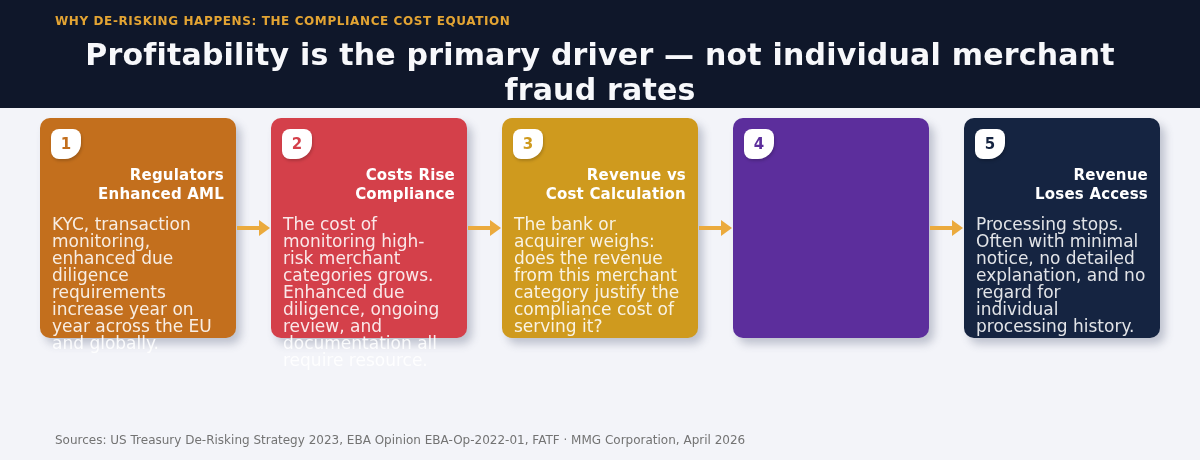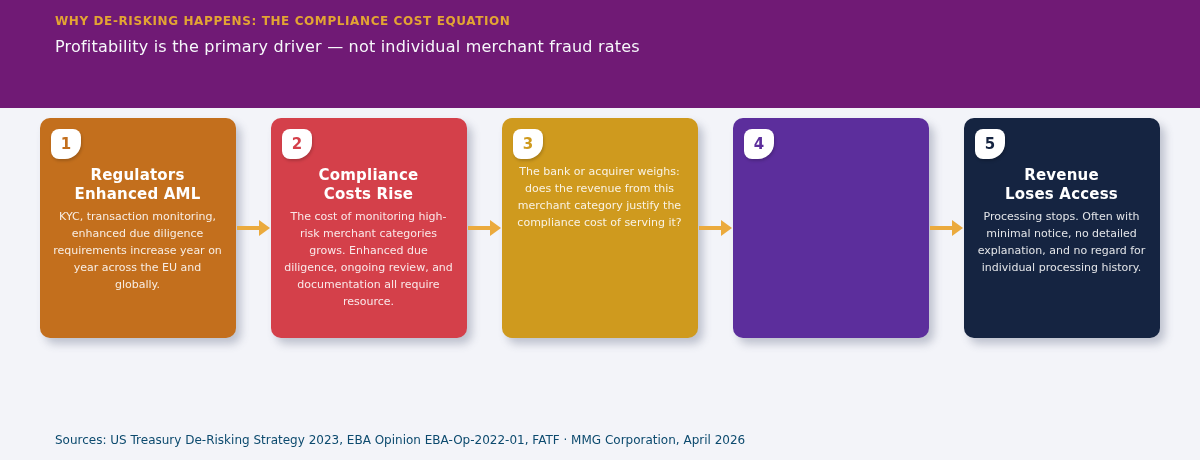--- a/index.html
+++ b/index.html
@@ -18,24 +18,25 @@
     padding: 14px 55px 0 55px;
   }
   .eyebrow {
     font-size: 12px;
     font-weight: bold;
     letter-spacing: 0.6px;
     color: #E3A433;
   }
   .main-title {
     margin-top: 9px;
-    font-size: 16px;
-    font-weight: normal;
+    font-size: 30px;
+    font-weight: bold;
     color: #F7F8FB;
     letter-spacing: 0.2px;
+    text-align: center;
   }
   .subtitle {
     margin-top: 15px;
     font-size: 13.5px;
     color: #99A1B3;
   }
 
   
   .flow {
     display: flex;
@@ -58,33 +59,32 @@
     border-radius: 8px 8px 16px 8px;
     box-shadow: 1px 2px 3px rgba(0,0,0,0.18);
     display: flex;
     align-items: center;
     justify-content: center;
     font-size: 15px;
     font-weight: bold;
   }
   .card-title {
     margin-top: 7px;
-    text-align: center;
+    text-align: right;
     font-size: 15px;
     font-weight: bold;
     line-height: 19px;
     letter-spacing: 0.2px;
   }
   .card-body {
-    margin-top: 4px;
+    margin-top: 12px;
     padding: 0 1px;
-    font-size: 11px;
+    font-size: 17px;
     line-height: 17px;
     color: rgba(255,255,255,0.88);
-    text-align: center;
   }
 
   .arrow-wrap {
     flex: 1;
     display: flex;
     align-items: center;
     padding: 0 1px;
   }
   .arrow-line {
     flex: 1;
@@ -98,27 +98,27 @@
     border-bottom: 8px solid transparent;
     border-left: 11px solid #EBAA3D;
   }
 
   
   .footer {
     position: absolute;
     left: 55px;
     top: 433px;
     font-size: 12px;
-    color: #0c4a6e;
+    color: #737373;
   }
 </style>
 </head>
 <body style="background: rgb(243, 244, 249);">
 
-<div class="header" style="background: #701a75;">
+<div class="header" style="background: #0f172a;">
   <div class="eyebrow" style="color: rgb(227, 164, 51);">WHY DE-RISKING HAPPENS: THE COMPLIANCE COST EQUATION</div>
   <div class="main-title">Profitability is the primary driver — not individual merchant fraud rates</div>
 </div>
 
 <div class="flow">
 
   <div class="card" style="background: rgb(195, 111, 29);">
     <div class="badge">
       <span style="color: rgb(195, 111, 29);">1</span>
     </div>
@@ -132,34 +132,38 @@
   <div class="arrow-wrap">
     <div class="arrow-line" style="background: rgb(235, 170, 61);"></div>
     <div class="arrow-head" style="border-left-color: rgb(235, 170, 61);"></div>
   </div>
 
   <div class="card" style="background: rgb(212, 64, 74);">
     <div class="badge">
       <span style="color: rgb(212, 64, 74);">2</span>
     </div>
     <div class="card-title">
+      <div>Costs Rise</div>
       <div>Compliance</div>
-      <div>Costs Rise</div>
     </div>
     <div class="card-body">The cost of monitoring high-risk merchant categories grows. Enhanced due diligence, ongoing review, and documentation all require resource.</div>
   </div>
 
   <div class="arrow-wrap">
     <div class="arrow-line" style="background: rgb(235, 170, 61);"></div>
     <div class="arrow-head" style="border-left-color: rgb(235, 170, 61);"></div>
   </div>
 
   <div class="card" style="background: rgb(207, 154, 30);">
     <div class="badge">
       <span style="color: rgb(207, 154, 30);">3</span>
+    </div>
+    <div class="card-title">
+      <div>Revenue vs</div>
+      <div>Cost Calculation</div>
     </div>
     <div class="card-body">The bank or acquirer weighs: does the revenue from this merchant category justify the compliance cost of serving it?</div>
   </div>
 
   <div class="arrow-wrap">
     <div class="arrow-line" style="background: rgb(235, 170, 61);"></div>
     <div class="arrow-head" style="border-left-color: rgb(235, 170, 61);"></div>
   </div>
 
   <div class="card" style="background: rgb(92, 46, 156);">

